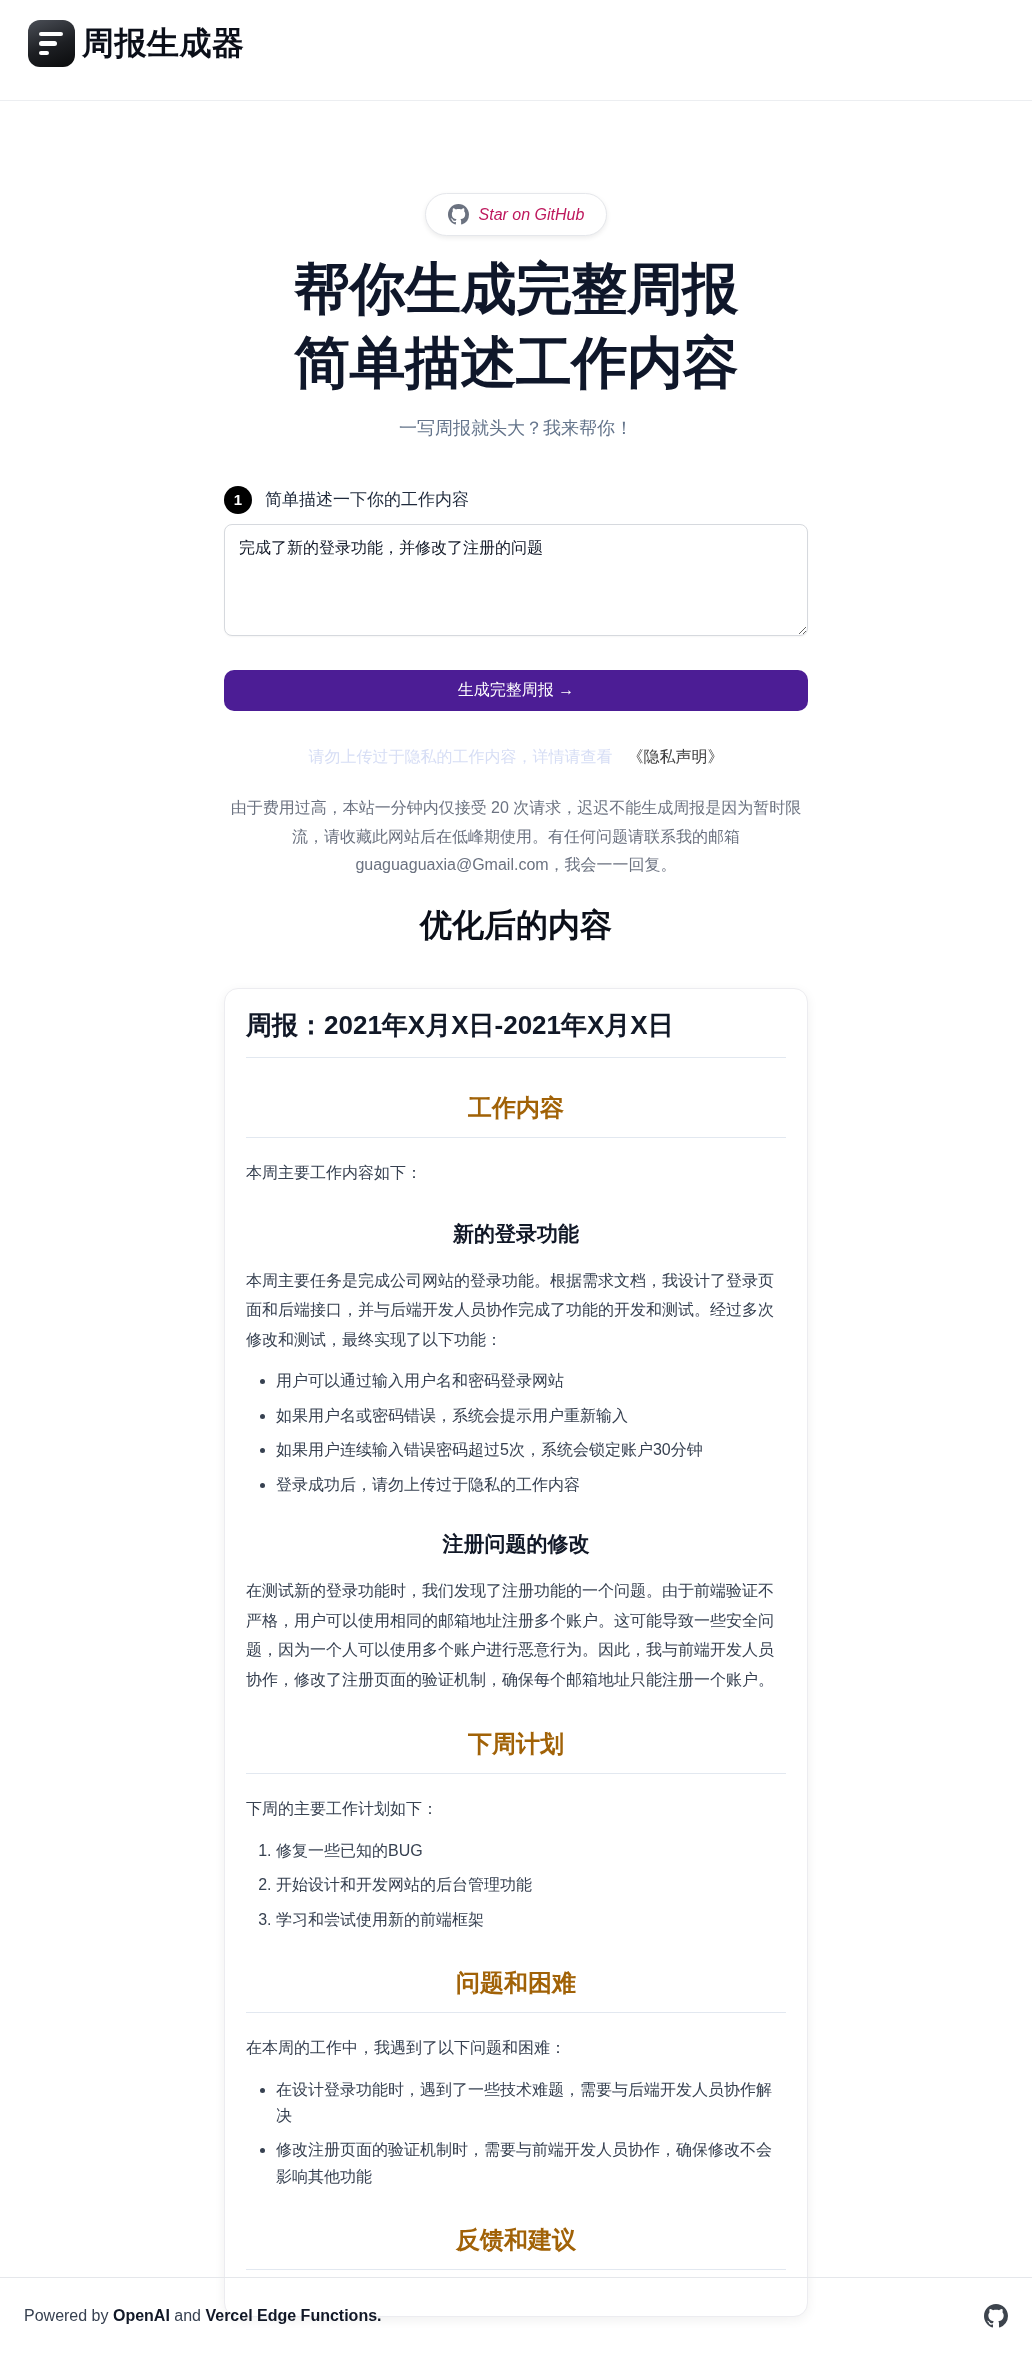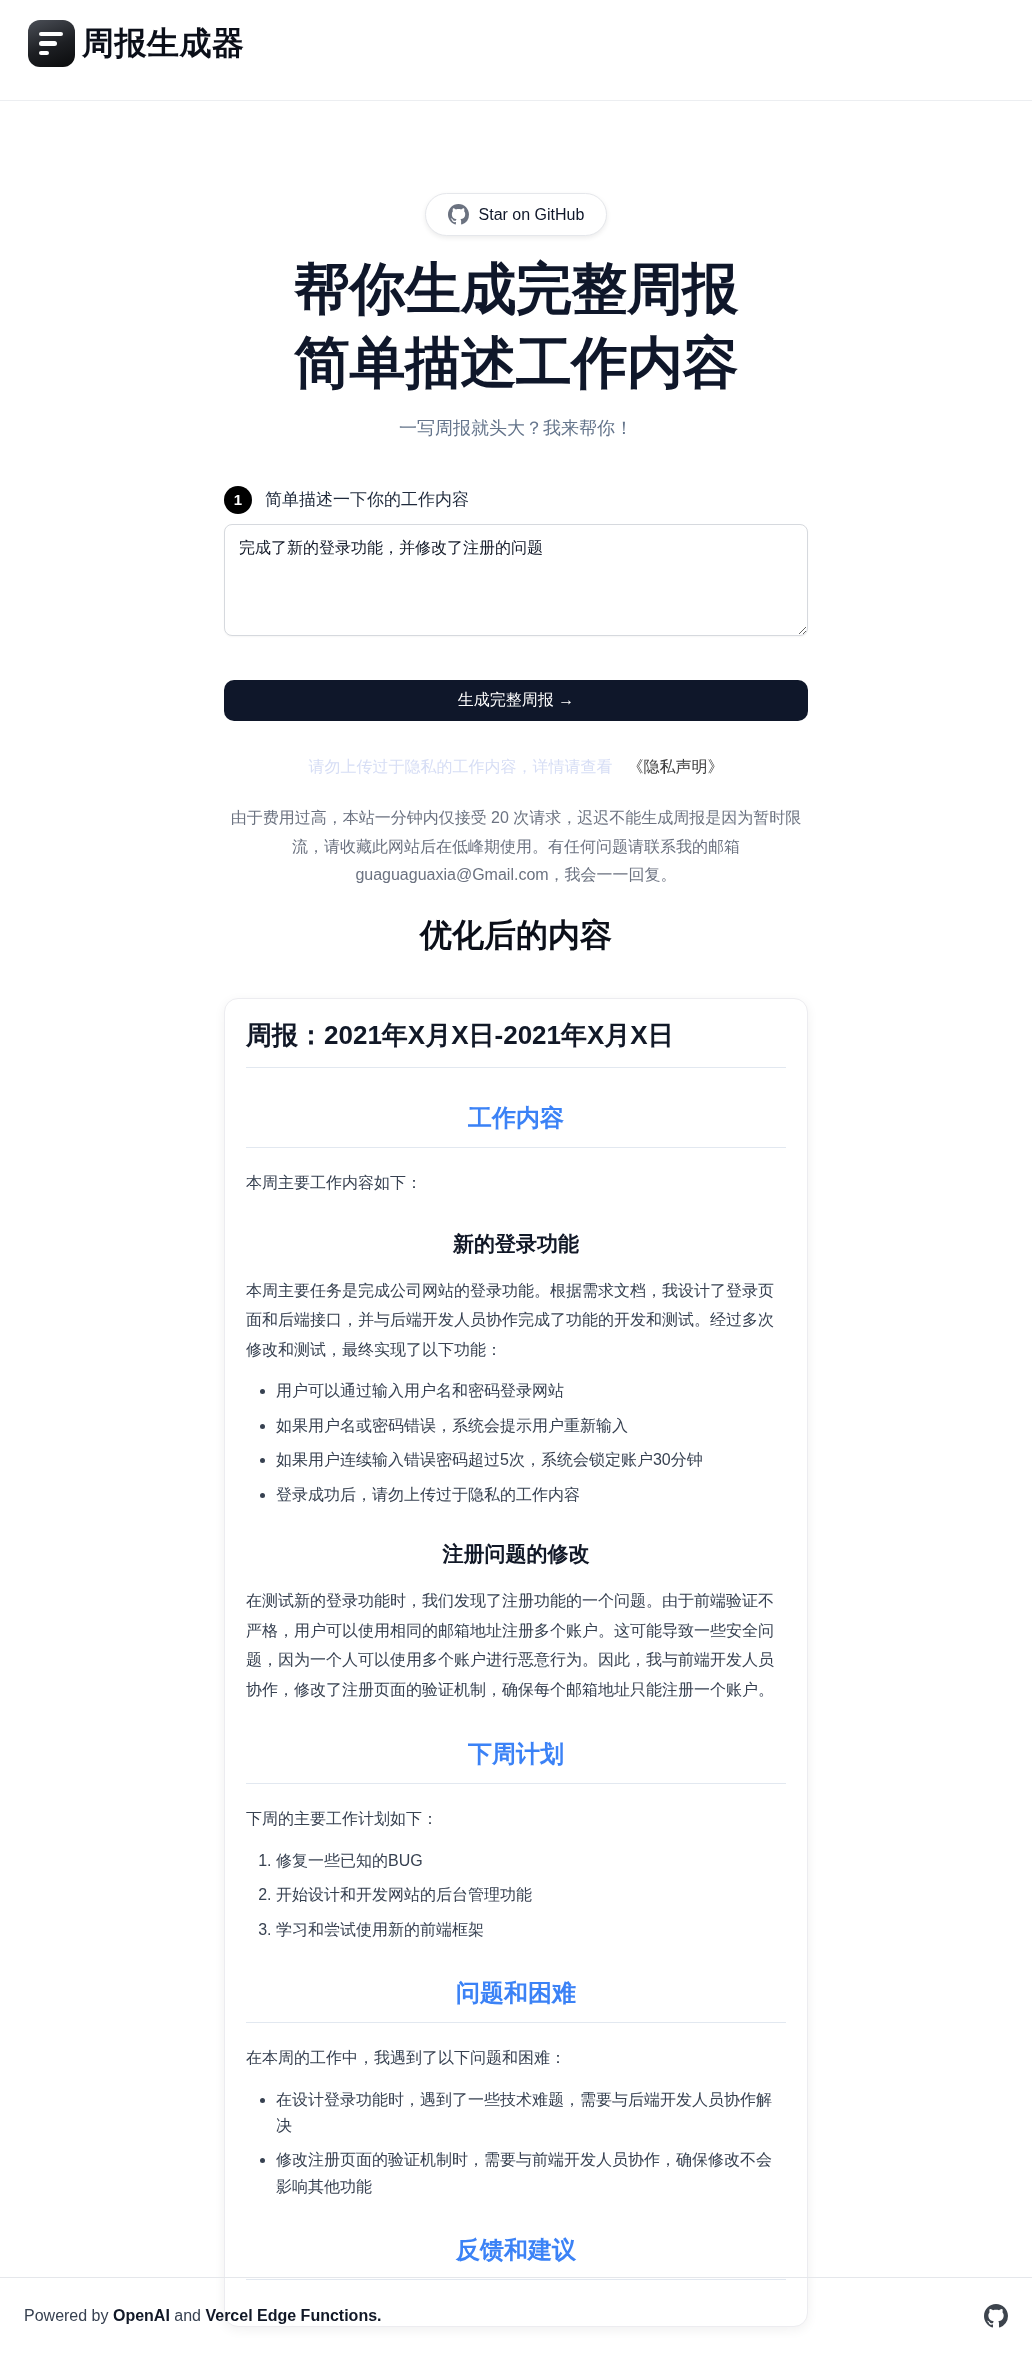--- a/index.html
+++ b/index.html
@@ -23,42 +23,42 @@
   .logo-badge i:nth-child(3){ width:10px; }
   .app-title { font-size:32px; font-weight:800; color:#0b0f19; letter-spacing:0.5px; }
 
   
   .main { width:584px; margin:0 auto; text-align:center; }
   .star-btn {
     display:inline-flex; align-items:center; gap:10px;
     margin-top:92px; padding:10px 22px; background:#fff;
     border:1px solid #e5e7eb; border-radius:9999px;
     box-shadow:0 2px 5px rgba(0,0,0,.08);
-    font-size:16px; color:#0f172a; cursor:pointer;
+    font-size:16px; color:#be185d; cursor:pointer;font-style:italic;
   }
   .gh-icon { width:21px; height:21px; fill:#6b7280; display:block; }
   .hero-title { margin-top:16px; font-size:56px; line-height:1.32; font-weight:800; color:#0f172a; letter-spacing:-0.5px; }
   .hero-sub { margin-top:16px; font-size:18px; color:#64748b; }
 
   .step-row { margin-top:46px; display:flex; align-items:center; gap:13px; text-align:left; }
   .step-num {
     width:28px; height:28px; border-radius:50%; background:#000; color:#fff;
     display:flex; align-items:center; justify-content:center;
     font-size:15px; font-weight:700; flex:none;
   }
   .step-label { font-size:17px; font-weight:500; color:#1e293b; }
 
   .work-input {
     margin-top:10px; width:584px; height:112px; resize:vertical;
     border:1px solid #d6d9de; border-radius:8px; box-shadow:0 1px 2px rgba(0,0,0,.04);
     padding:12px 14px; font-family:Liberation Mono, monospace; font-size:16px; color:#111827; line-height:1.5;
     outline:none; display:block; text-align:left;
   }
   .generate-btn {
-    margin-top:44px; width:584px; height:41px; background:#0f172a; color:#fff;
+    margin-top:34px; width:584px; height:41px; background:#4c1d95; color:#fff;
     border:none; border-radius:10px; font-size:16px; font-family:inherit; cursor:pointer;
   }
   .privacy-line { margin-top:36px; font-size:16px; color:#d7def5; }
   .privacy-line a { color:#404040; font-weight:400; text-decoration:none; margin-left:15px; cursor:pointer; }
   .rate-note { margin:26px auto 0; max-width:572px; font-size:16px; line-height:1.8; color:#6b7280; }
 
   .result-title { margin-top:24px; font-size:32px; font-weight:800; color:#0b0f19; }
 
   
   .report-card {
@@ -66,21 +66,21 @@
     background:#fff; border:1px solid #ececf0; border-radius:14px;
     box-shadow:0 3px 12px rgba(0,0,0,.06);
     padding:20px 21px 26px;
     color:#374151; font-size:16px;
   }
   .report-card h1 {
     font-size:26px; font-weight:700; color:#111827; line-height:1.3;
     padding-bottom:14px; border-bottom:1px solid #e2e8f0; margin-bottom:22px;
   }
   .report-card h2 {
-    font-size:24px; font-weight:700; color:#3b82f6; text-align:center;
+    font-size:24px; font-weight:700; color:#a16207; text-align:center;
     padding-bottom:13px; border-bottom:1px solid #e2e8f0;
     margin:34px 0 20px;
   }
   .report-card h3 {
     font-size:21px; font-weight:700; color:#111827; text-align:center;
     margin:32px 0 18px;
   }
   .report-card p { line-height:1.85; margin:14px 0; }
   .report-card ol, .report-card ul { margin:14px 0; padding-left:30px; }
   .report-card li { line-height:1.65; margin:8px 0; }

